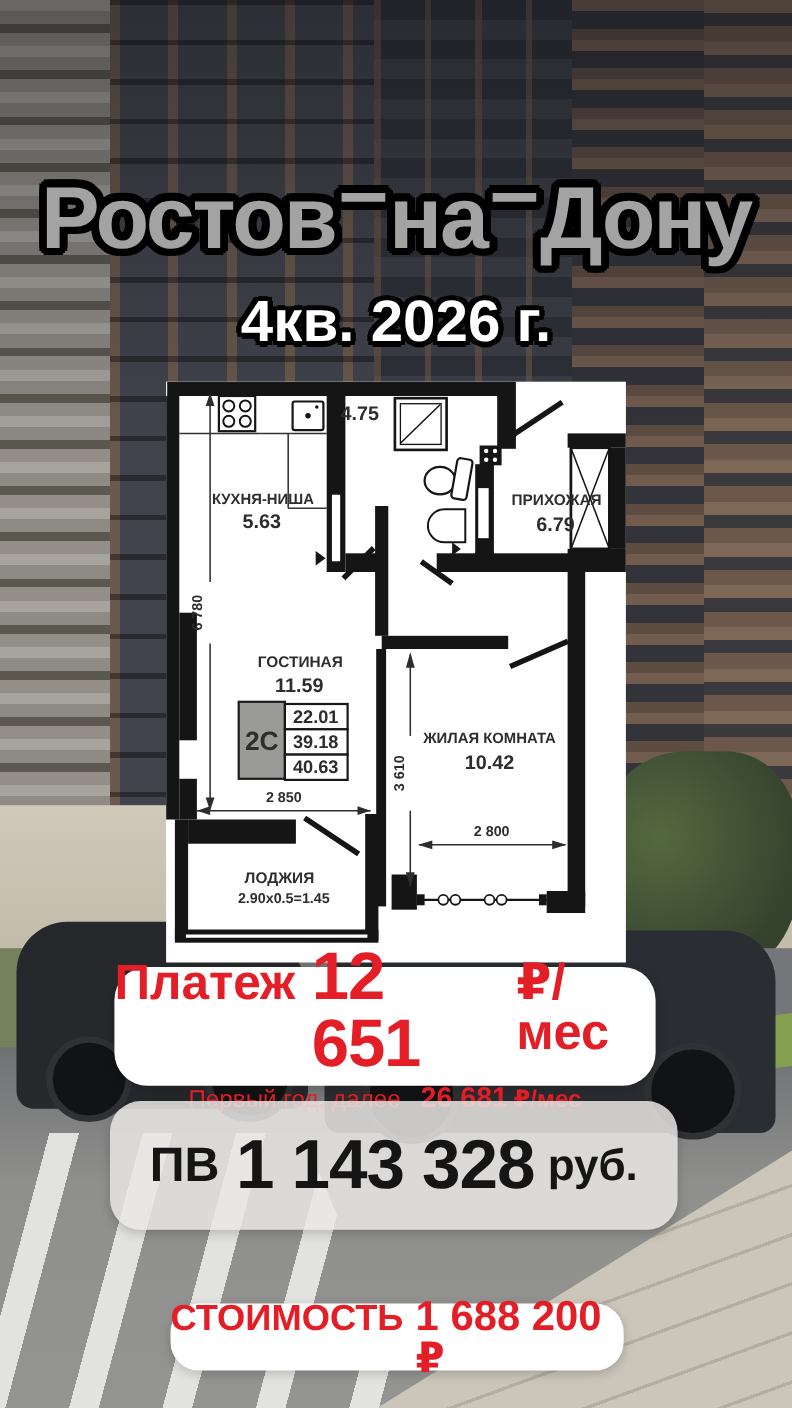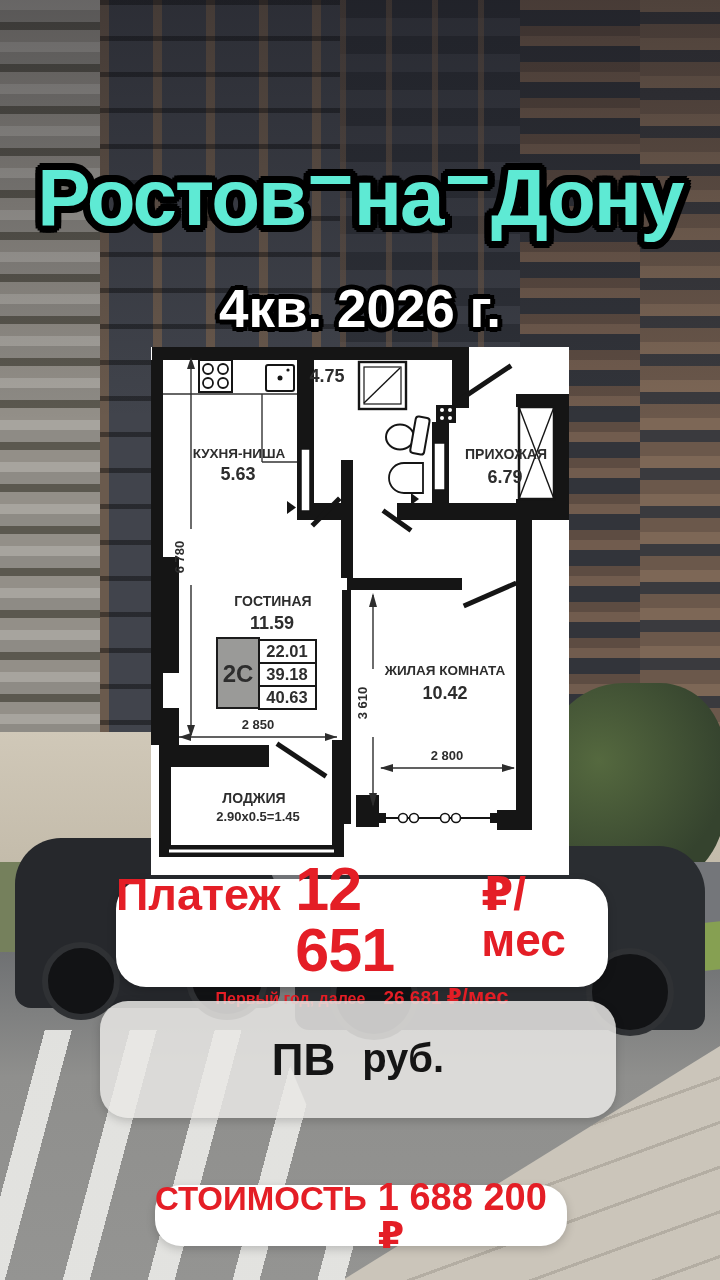--- a/index.html
+++ b/index.html
@@ -30,43 +30,43 @@
       repeating-linear-gradient(160deg,rgba(118,112,102,.28) 0 3px,rgba(0,0,0,0) 3px 42px),#cbc5ba;
       clip-path:polygon(100% 10%,100% 100%,18% 100%);}
   .zebra{left:-40px;top:1030px;width:420px;height:250px;opacity:.92;
       background:repeating-linear-gradient(105deg,#e9e9e6 0 26px,rgba(0,0,0,0) 26px 82px);
       clip-path:polygon(0 0,75% 0,100% 100%,0 100%);}
   .car{position:absolute;background:#26282c;}
   .car1{left:15px;top:838px;width:265px;height:170px;border-radius:46px 70px 16px 16px;}
   .car2{left:295px;top:846px;width:410px;height:184px;background:#2a2d31;border-radius:60px 46px 14px 14px;}
   .wheel{position:absolute;background:#121315;border-radius:50%;border:6px solid #2f3134;}
   
-  .title{left:0;right:0;top:158px;text-align:center;font-size:80px;font-weight:700;color:#5eead4;letter-spacing:-2px;line-height:1;
+  .title{left:0;right:0;top:158px;text-align:center;font-size:80px;font-weight:700;color:#a3a3a3;letter-spacing:-2px;line-height:1;
     text-shadow:-5px -5px 0 #000,5px -5px 0 #000,-5px 5px 0 #000,5px 5px 0 #000,-7px 0 0 #000,7px 0 0 #000,0 -7px 0 #000,0 7px 0 #000,-3px -7px 0 #000,3px -7px 0 #000,-3px 7px 0 #000,3px 7px 0 #000,-7px -3px 0 #000,7px -3px 0 #000,-7px 3px 0 #000,7px 3px 0 #000;}
   .title .tsep{display:inline-block;transform:translateY(-0.30em);margin:0 3px;}
-  .subtitle{left:0;right:0;top:282px;text-align:center;font-size:53px;font-weight:700;color:#fff;line-height:1;
+  .subtitle{left:0;right:0;top:266px;text-align:center;font-size:53px;font-weight:700;color:#fff;line-height:1;
     text-shadow:-4px -4px 0 #000,4px -4px 0 #000,-4px 4px 0 #000,4px 4px 0 #000,-5px 0 0 #000,5px 0 0 #000,0 -5px 0 #000,0 5px 0 #000;}
   
   .plan{left:151px;top:347px;width:418px;height:528px;background:#fff;}
   .plan svg{display:block;width:100%;height:100%;}
   .plan text{font-family:"Liberation Sans","DejaVu Sans",sans-serif;font-weight:700;fill:#2d2d2d;}
   
   .card{position:absolute;display:flex;flex-direction:column;align-items:center;justify-content:center;
         box-shadow:0 3px 10px rgba(0,0,0,.18);}
-  .payment{left:116px;top:879px;width:492px;height:108px;background:#fff;border-radius:30px;color:#e41e26;}
+  .payment{left:104px;top:879px;width:492px;height:108px;background:#fff;border-radius:30px;color:#e41e26;}
   .payrow{display:flex;align-items:baseline;line-height:1;}
   .pay-label{font-size:45px;font-weight:700;margin-right:15px;}
   .pay-value{font-size:61px;font-weight:800;letter-spacing:-1px;}
   .pay-unit{font-size:46px;font-weight:700;margin-left:9px;}
   .noterow{display:flex;align-items:baseline;line-height:1;margin-top:5px;}
-  .note-prefix{font-size:16px;font-weight:700;margin-right:18px;}
-  .note-value{font-size:19px;font-weight:800;}
+  .note-prefix{font-size:22px;font-weight:400;margin-right:18px;}
+  .note-value{font-size:26px;font-weight:800;}
   .note-unit{font-size:22px;font-weight:700;margin-left:5px;}
   .pv{left:100px;top:1001px;width:516px;height:117px;background:rgba(233,232,229,.85);border-radius:28px;color:#151515;}
-  .pv .payrow{align-items:flex-start;}
+  .pv .payrow{align-items:center;}
   .pv-label{font-size:44px;font-weight:600;margin-right:15px;}
   .pv-value{font-size:63px;font-weight:800;letter-spacing:-1px;}
   .pv-unit{font-size:40px;font-weight:600;margin-left:12px;}
   .cost{left:155px;top:1185px;width:412px;height:61px;background:#fff;border-radius:26px;color:#e41e26;}
   .cost-label{font-size:33px;font-weight:600;margin-right:11px;}
   .cost-value{font-size:38px;font-weight:800;}
 </style>
 </head>
 <body>
 
@@ -256,20 +256,21 @@
     <div class="noterow">
       <span class="note-prefix">Первый год, далее</span>
       <span class="note-value">26 681</span>
       <span class="note-unit">₽/мес</span>
     </div>
   </div>
 
   <div class="card pv">
     <div class="payrow">
       <span class="pv-label">ПВ</span>
+      <span class="pv-value">1 143 328</span>
       <span class="pv-unit">руб.</span>
     </div>
   </div>
 
   <div class="card cost">
     <div class="payrow">
       <span class="cost-label">СТОИМОСТЬ</span>
       <span class="cost-value">1 688 200 ₽</span>
     </div>
   </div>

